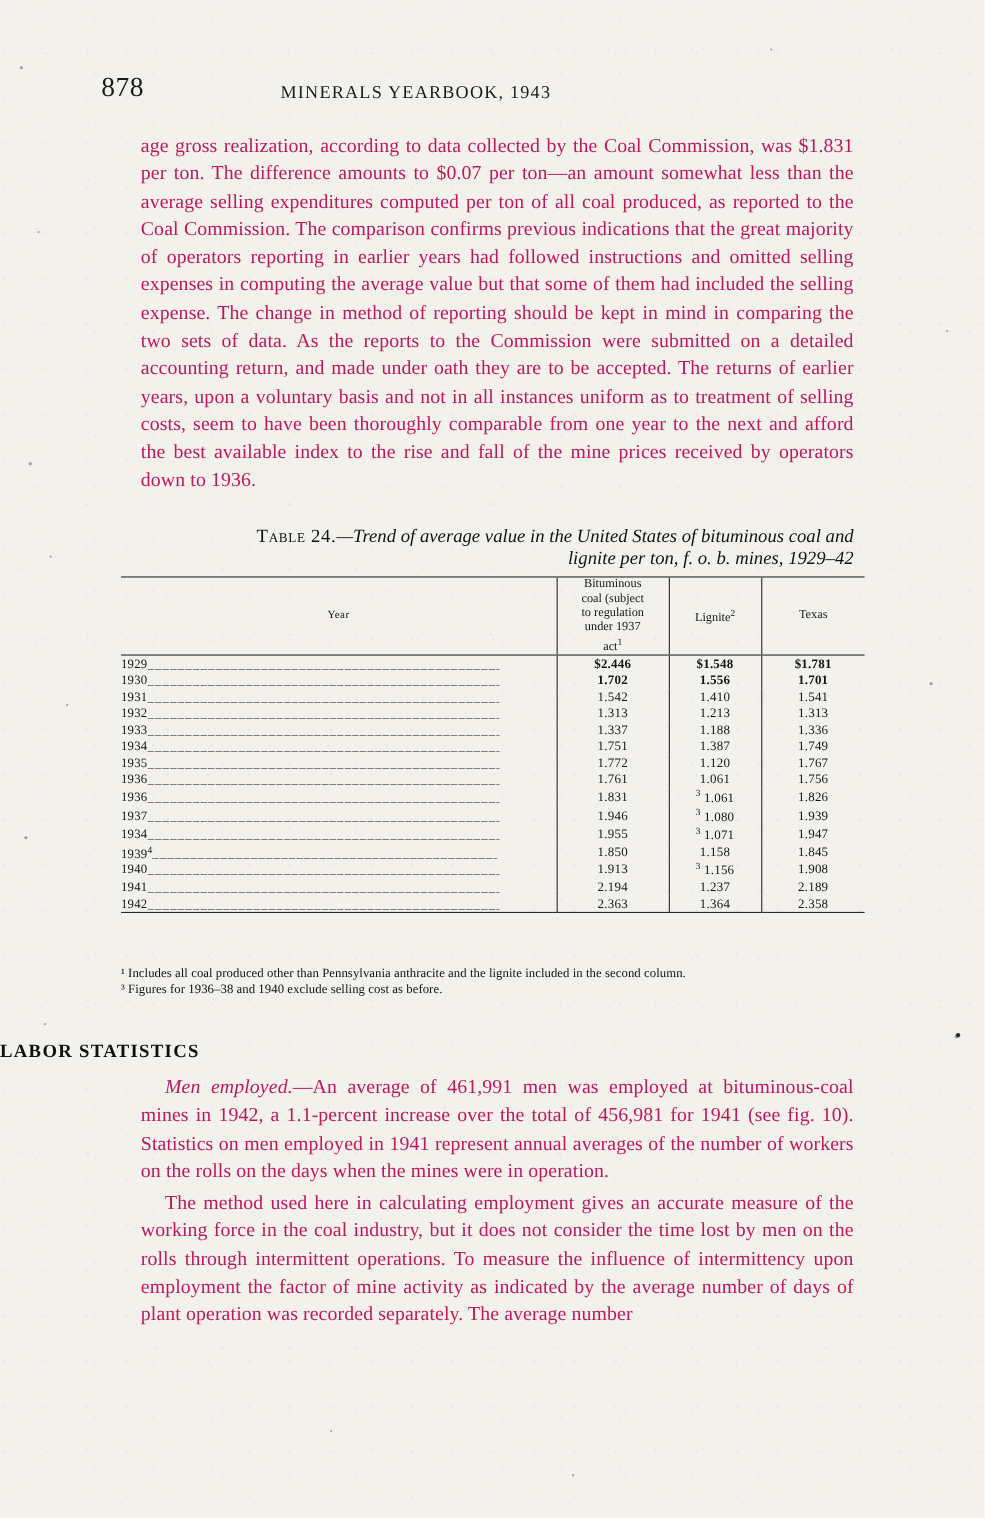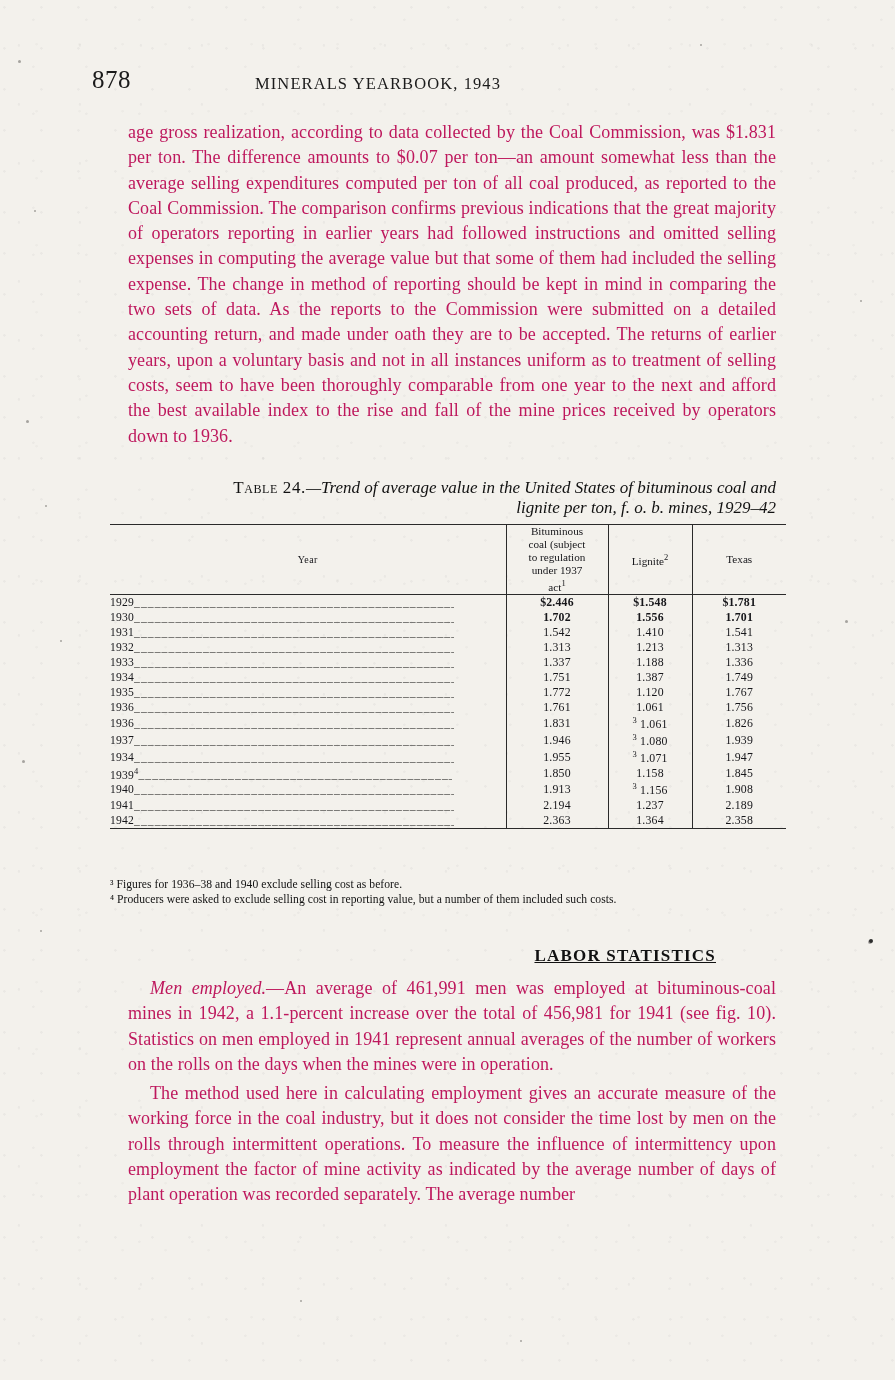--- a/index.html
+++ b/index.html
@@ -155,27 +155,26 @@
     letter-spacing: 0.05px;
   }
   .footnotes div { margin-bottom: 0.5px; }
 
   
   .sect-head {
     position: absolute;
     left: 0;
     top: 946px;
     width: 716px;
-    text-align: right;
+    text-align: left;
     font-size: 17px;
     letter-spacing: 1.2px;
     font-variant: small-caps;
     text-transform: uppercase;
     font-weight: bold;
-    text-decoration: underline;
   }
   #p2 { top: 976px; }
   #p3 { top: 1081px; }
   .runin { font-style: italic; }
   .dot {
     position: absolute;
     width: 4px; height: 4px;
     background: #2c2c2c;
     border-radius: 50%;
   }
@@ -329,22 +328,22 @@
           <td class="yr rule-bot"><span>1942</span><span class="leader" style="width:320px">______________________________________________________________</span></td>
           <td class="num vrule-l rule-bot">2.363</td>
           <td class="num vrule-l rule-bot">1.364</td>
           <td class="num vrule-l rule-bot">2.358</td>
         </tr>
       </tbody>
     </table>
   </div>
 
   <div class="footnotes">
+    <div>¹ Includes all coal produced other than Pennsylvania anthracite and the lignite included in the second column.</div>
     <div>³ Figures for 1936–38 and 1940 exclude selling cost as before.</div>
-    <div>⁴ Producers were asked to exclude selling cost in reporting value, but a number of them included such costs.</div>
   </div>
 
   <div class="sect-head">LABOR STATISTICS</div>
 
   <div class="para" id="p2" style="text-indent: 22px;">
     <span class="runin">Men employed.</span><span>—An average of 461,991 men was employed at bituminous-coal mines in 1942, a 1.1-percent increase over the total of 456,981 for 1941 (see fig. 10). Statistics on men employed in 1941 represent annual averages of the number of workers on the rolls on the days when the mines were in operation.</span>
   </div>
 
   <div class="para" id="p3" style="text-indent: 22px;">The method used here in calculating employment gives an accurate measure of the working force in the coal industry, but it does not consider the time lost by men on the rolls through intermittent operations. To measure the influence of intermittency upon employment the factor of mine activity as indicated by the average number of days of plant operation was recorded separately. The average number</div>
 

